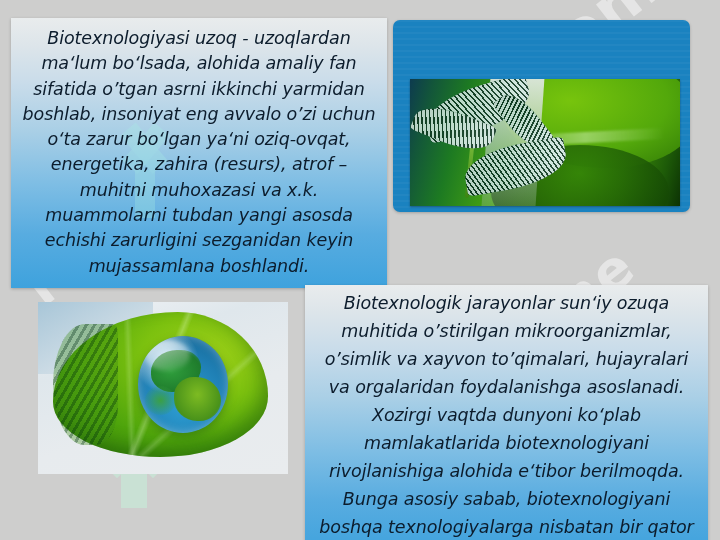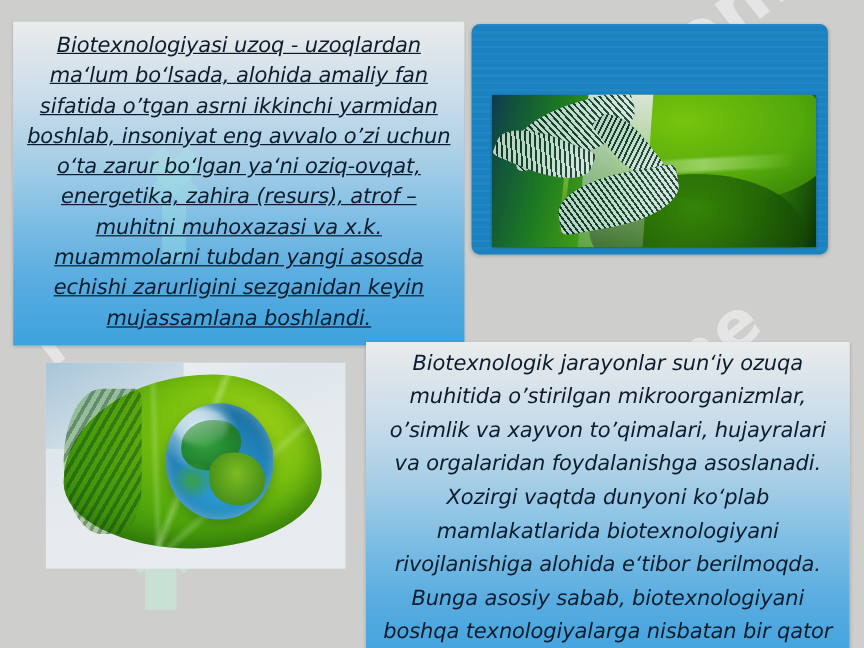--- a/index.html
+++ b/index.html
@@ -271,21 +271,20 @@
   }
   #text-box-main {
     left: 11px;
     top: 18px;
     width: 376px;
     height: 270px;
     padding: 8px 10px 0 10px;
     font-size: 17.5px;
     line-height: 25.3px;
     letter-spacing: -0.1px;
-    text-decoration: underline;
   }
   #text-box-secondary {
     left: 305px;
     top: 285px;
     width: 403px;
     height: 270px;
     padding: 4px 12px 0 12px;
     font-size: 17.5px;
     line-height: 28px;
     letter-spacing: -0.1px;

